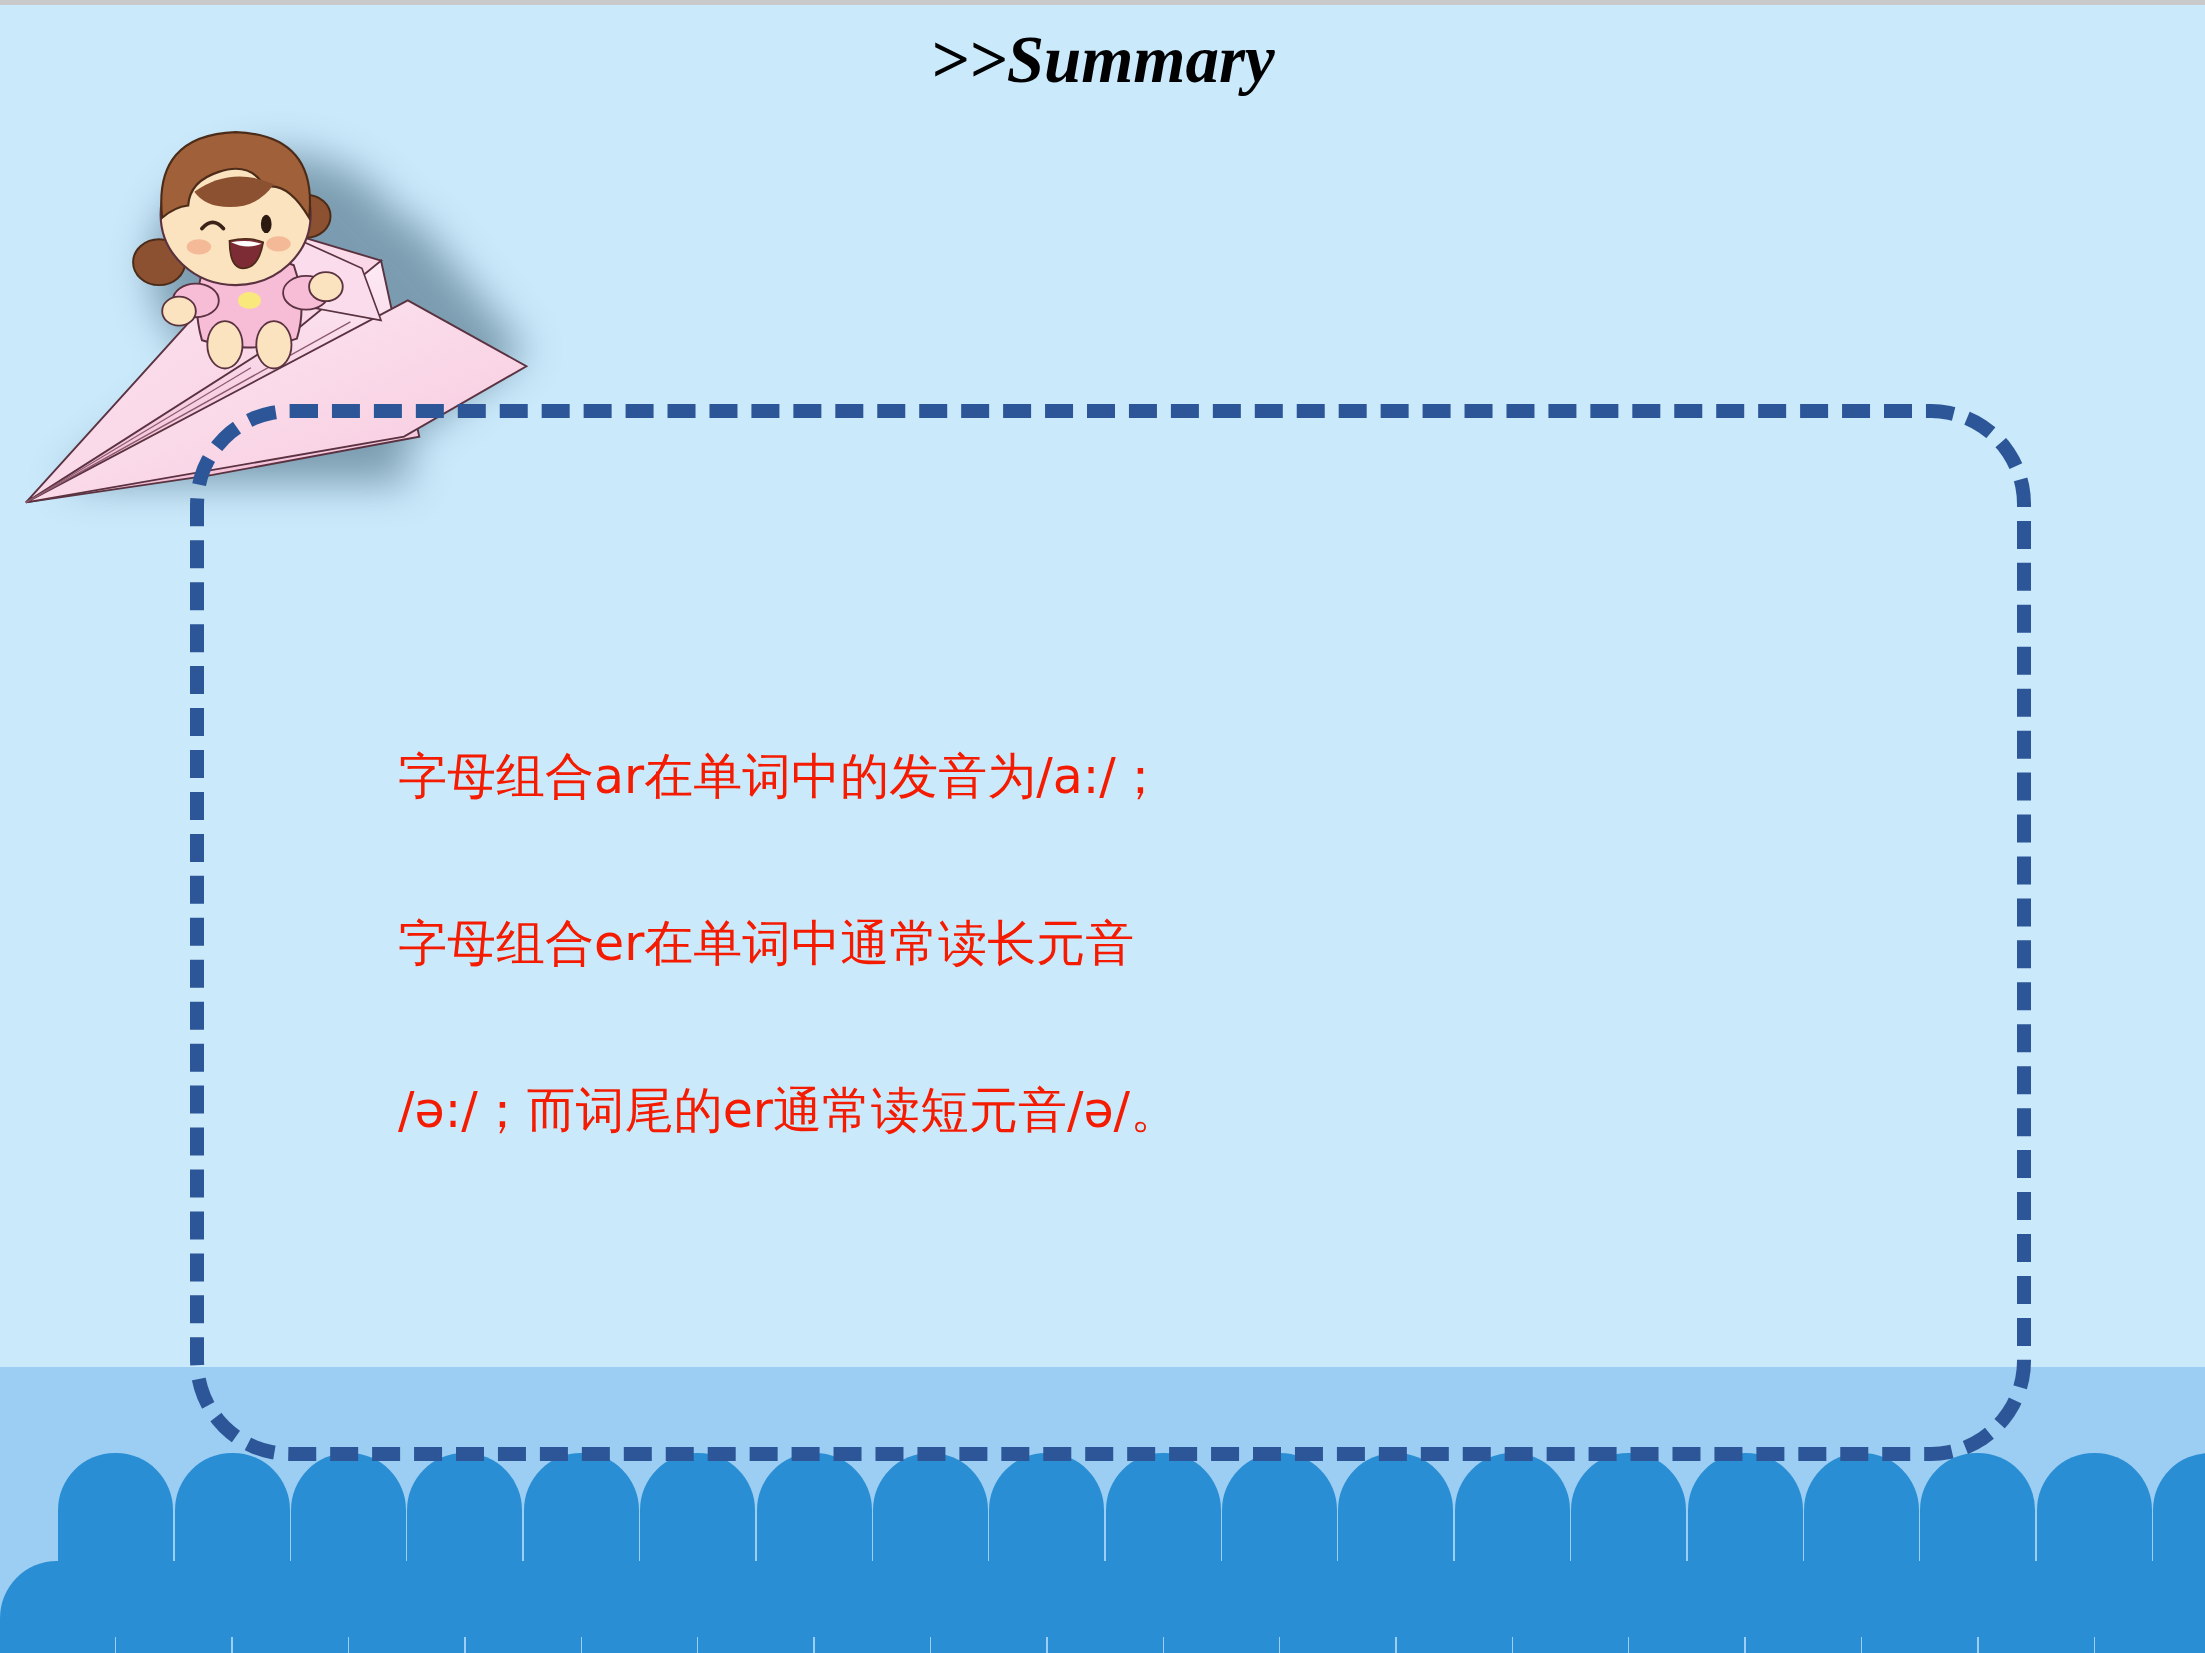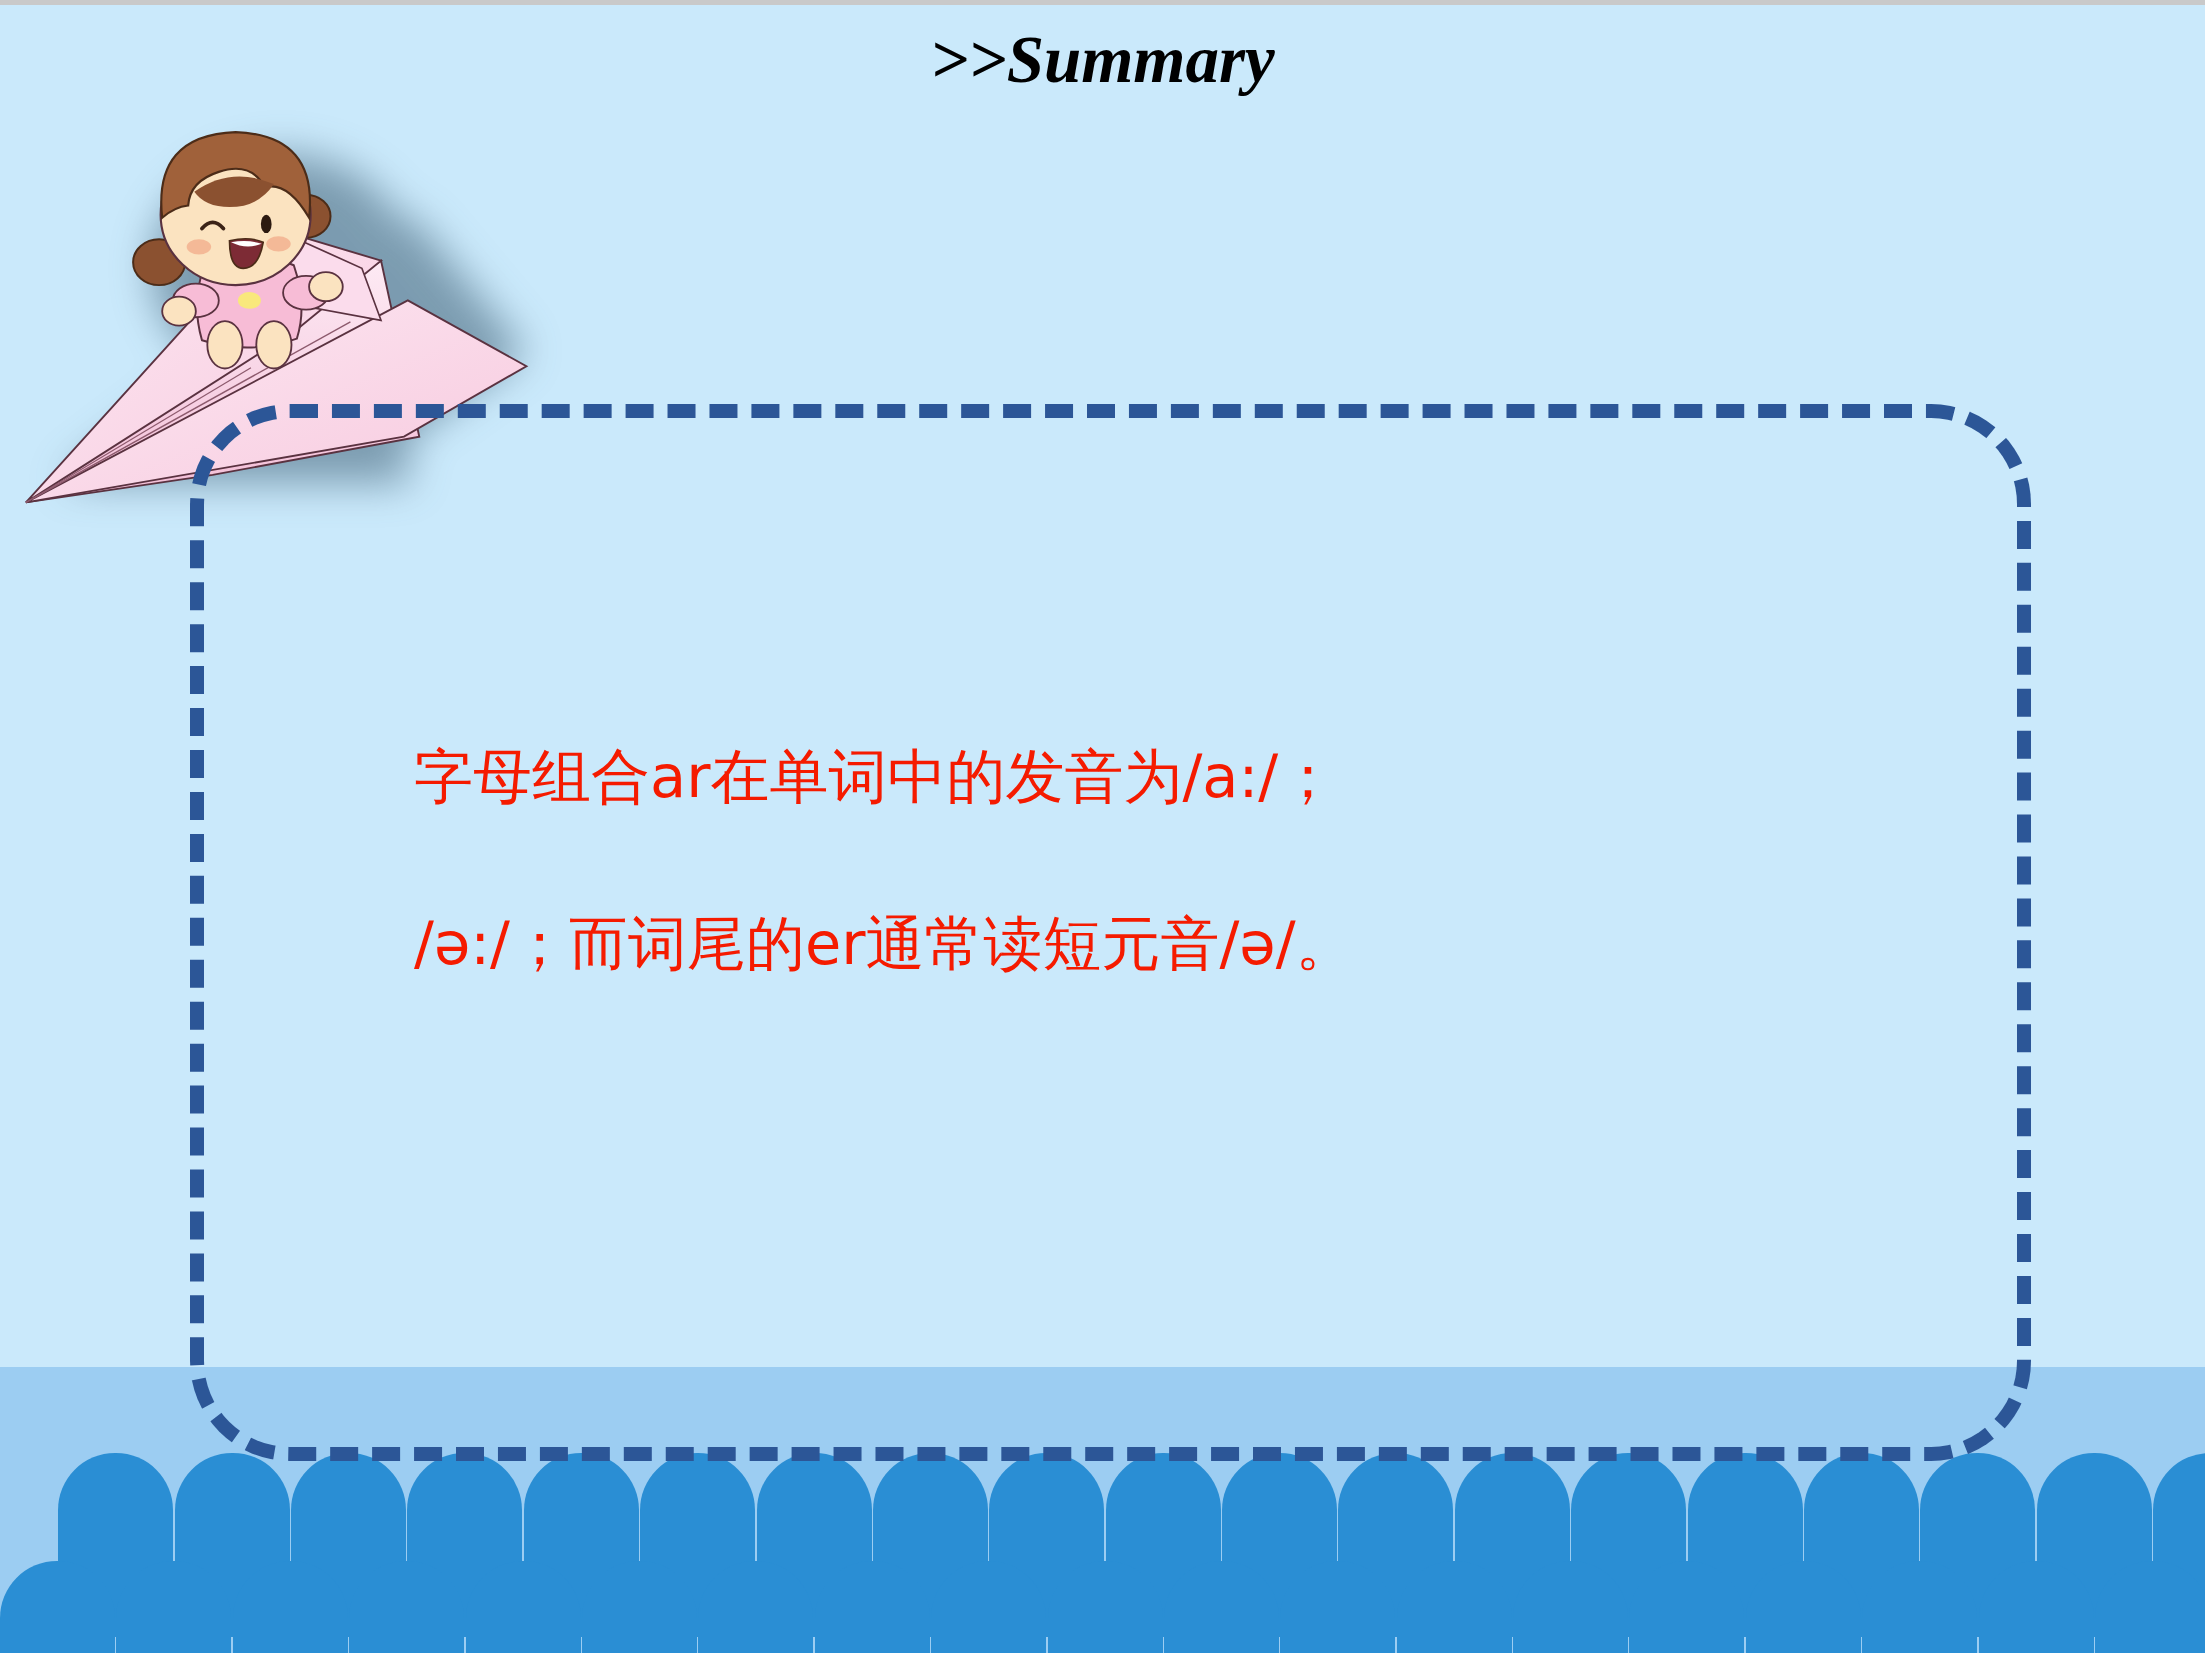--- a/index.html
+++ b/index.html
@@ -62,26 +62,25 @@
     letter-spacing:1.5px;
     white-space:nowrap;
   }
 
   
   .body-text{
     position:absolute;
     left:398px;top:693px;
     width:1577px;
     color:#f51b00;
-    font-size:59px;
+    font-size:49px;
     line-height:167px;
     font-family:"DejaVu Sans","Liberation Sans",sans-serif;
     letter-spacing:0px;
     white-space:nowrap;
-    margin-left:16px;
   }
   .body-text div{height:167px;}
 
   
   .plane-wrap{
     position:absolute;
     left:21.4px;top:77px;
     width:567px;height:505px;
   }
   .plane-shadow{
@@ -215,17 +214,18 @@
     </div>
   </div>
 
   <div class="title">&gt;&gt;Summary</div>
 
   <div class="dashed-box"></div>
 
 
   <div class="body-text">
     <div>字母组合ar在单词中的发音为/a:/；</div>
+    <div>字母组合er在单词中通常读长元音</div>
     <div>/ə:/；而词尾的er通常读短元音/ə/。</div>
   </div>
 
 </div>
 
 
 </body></html>

